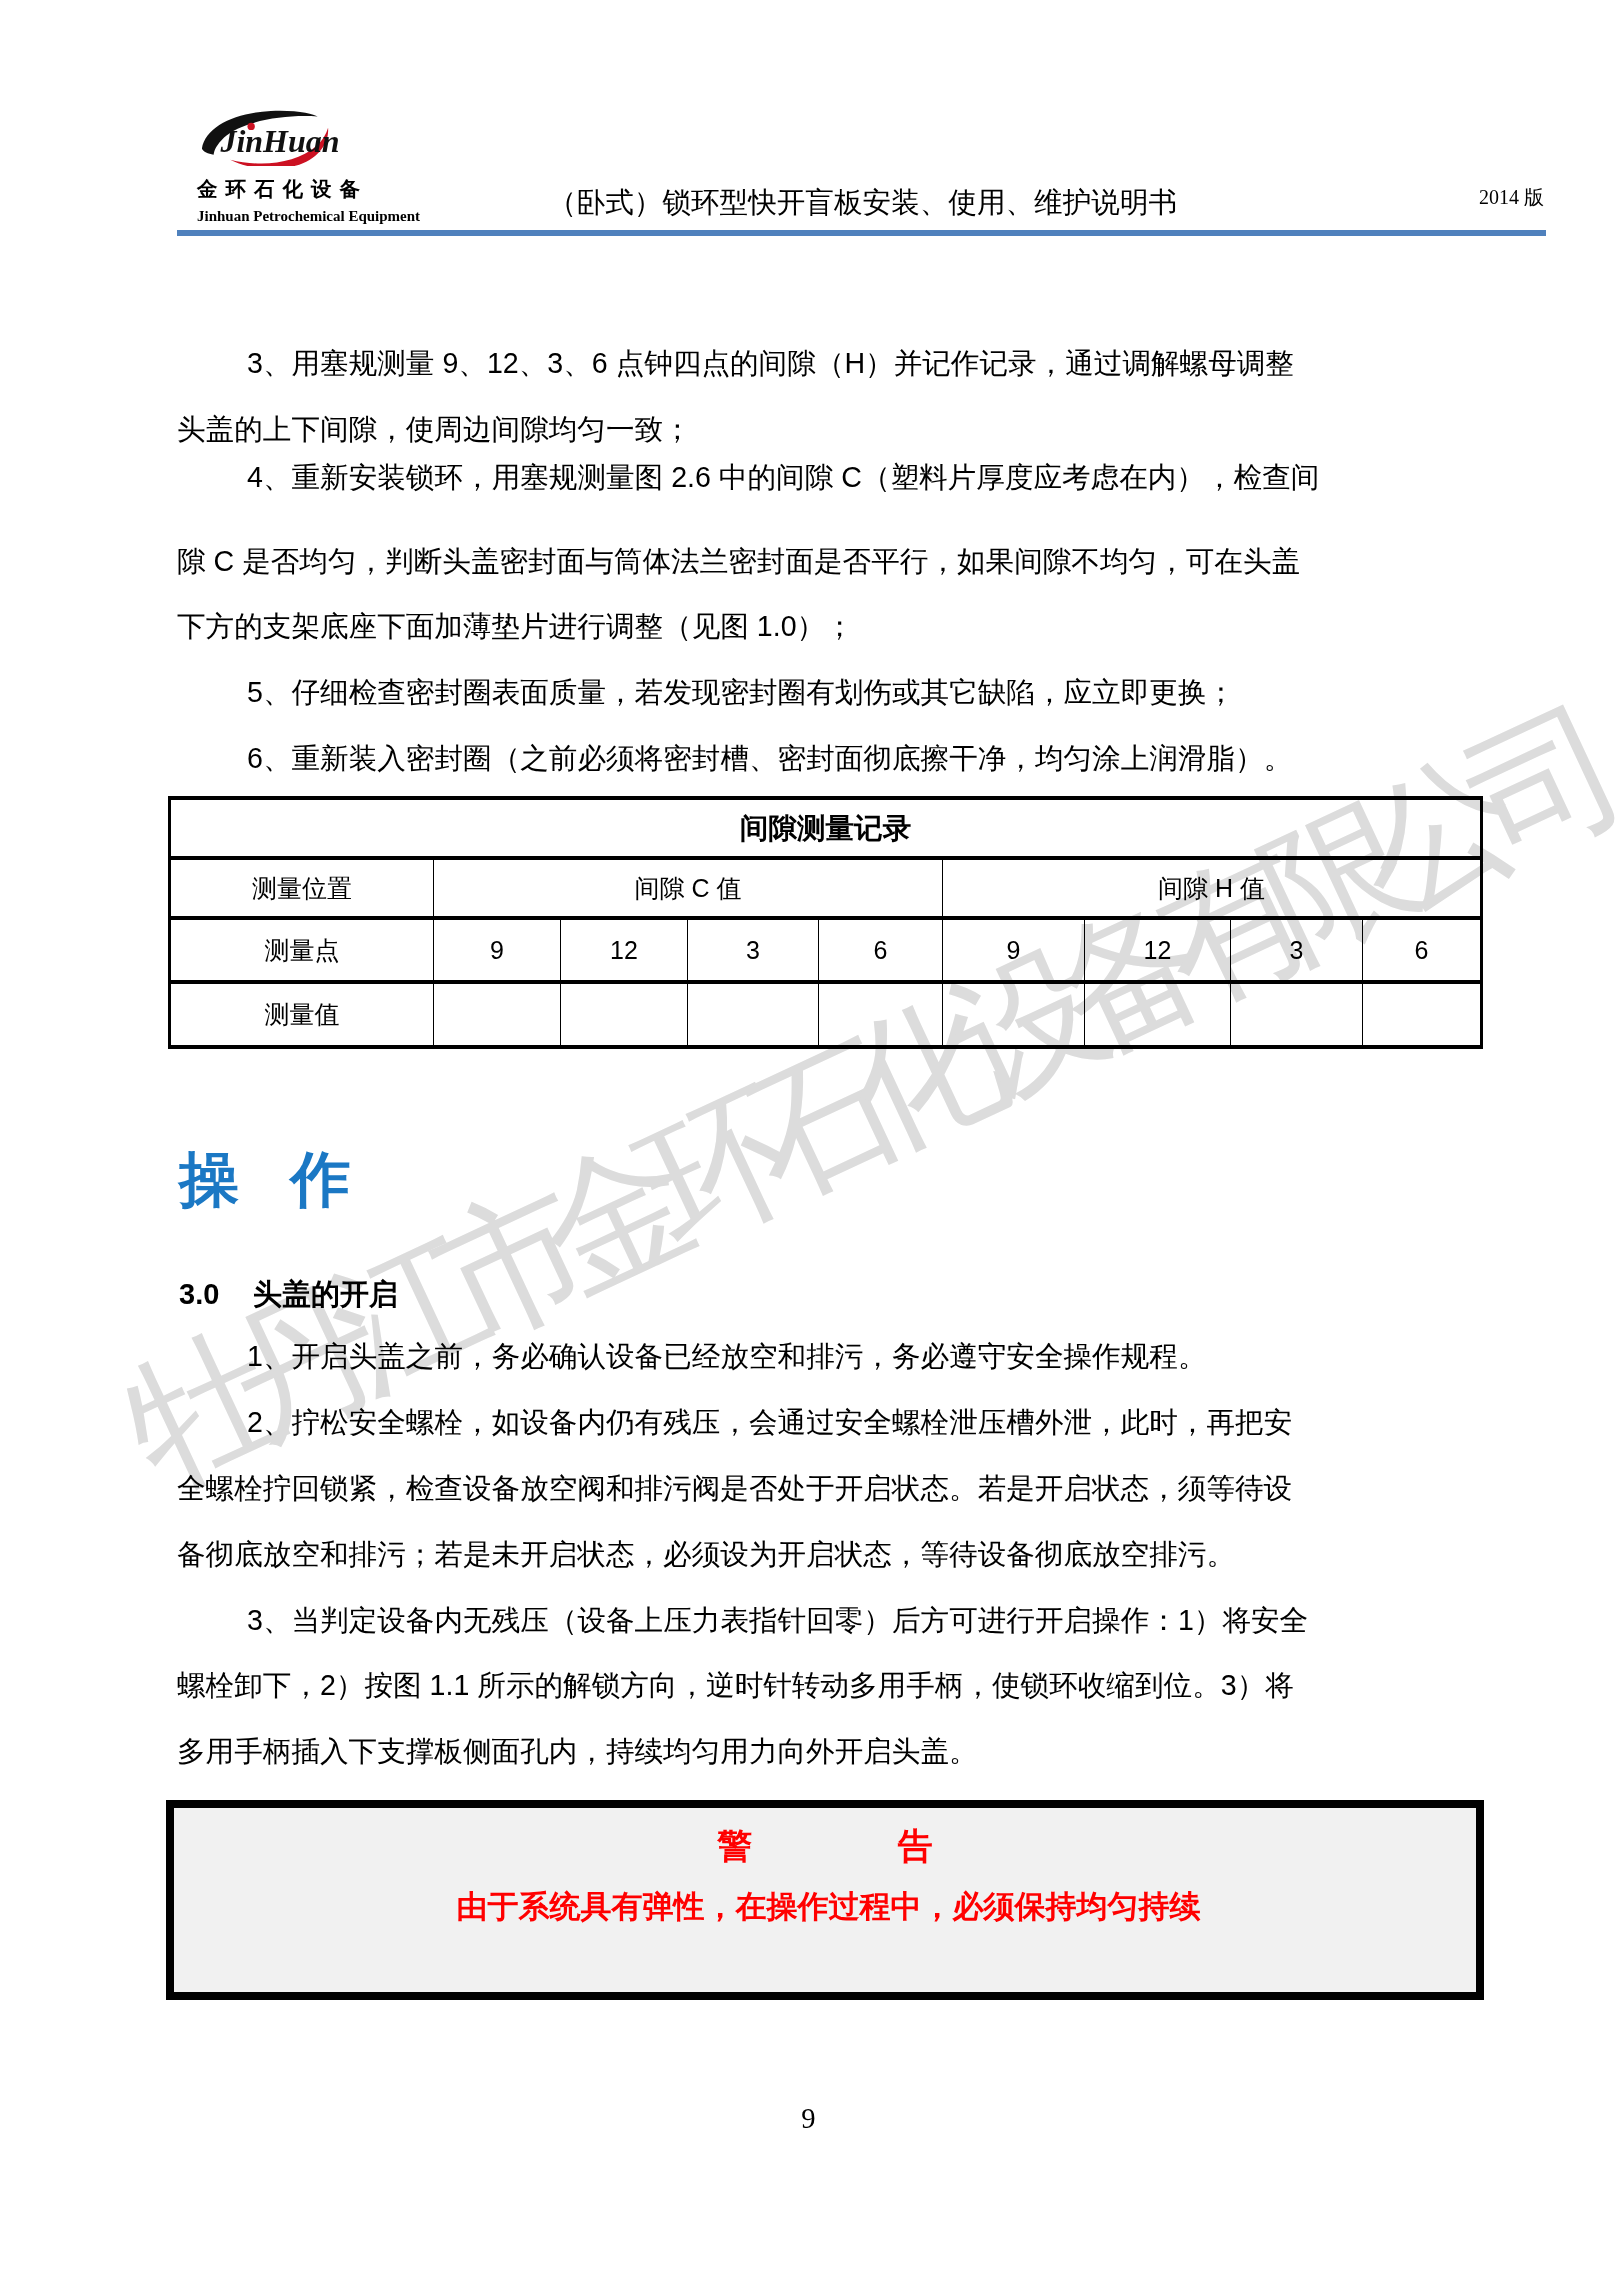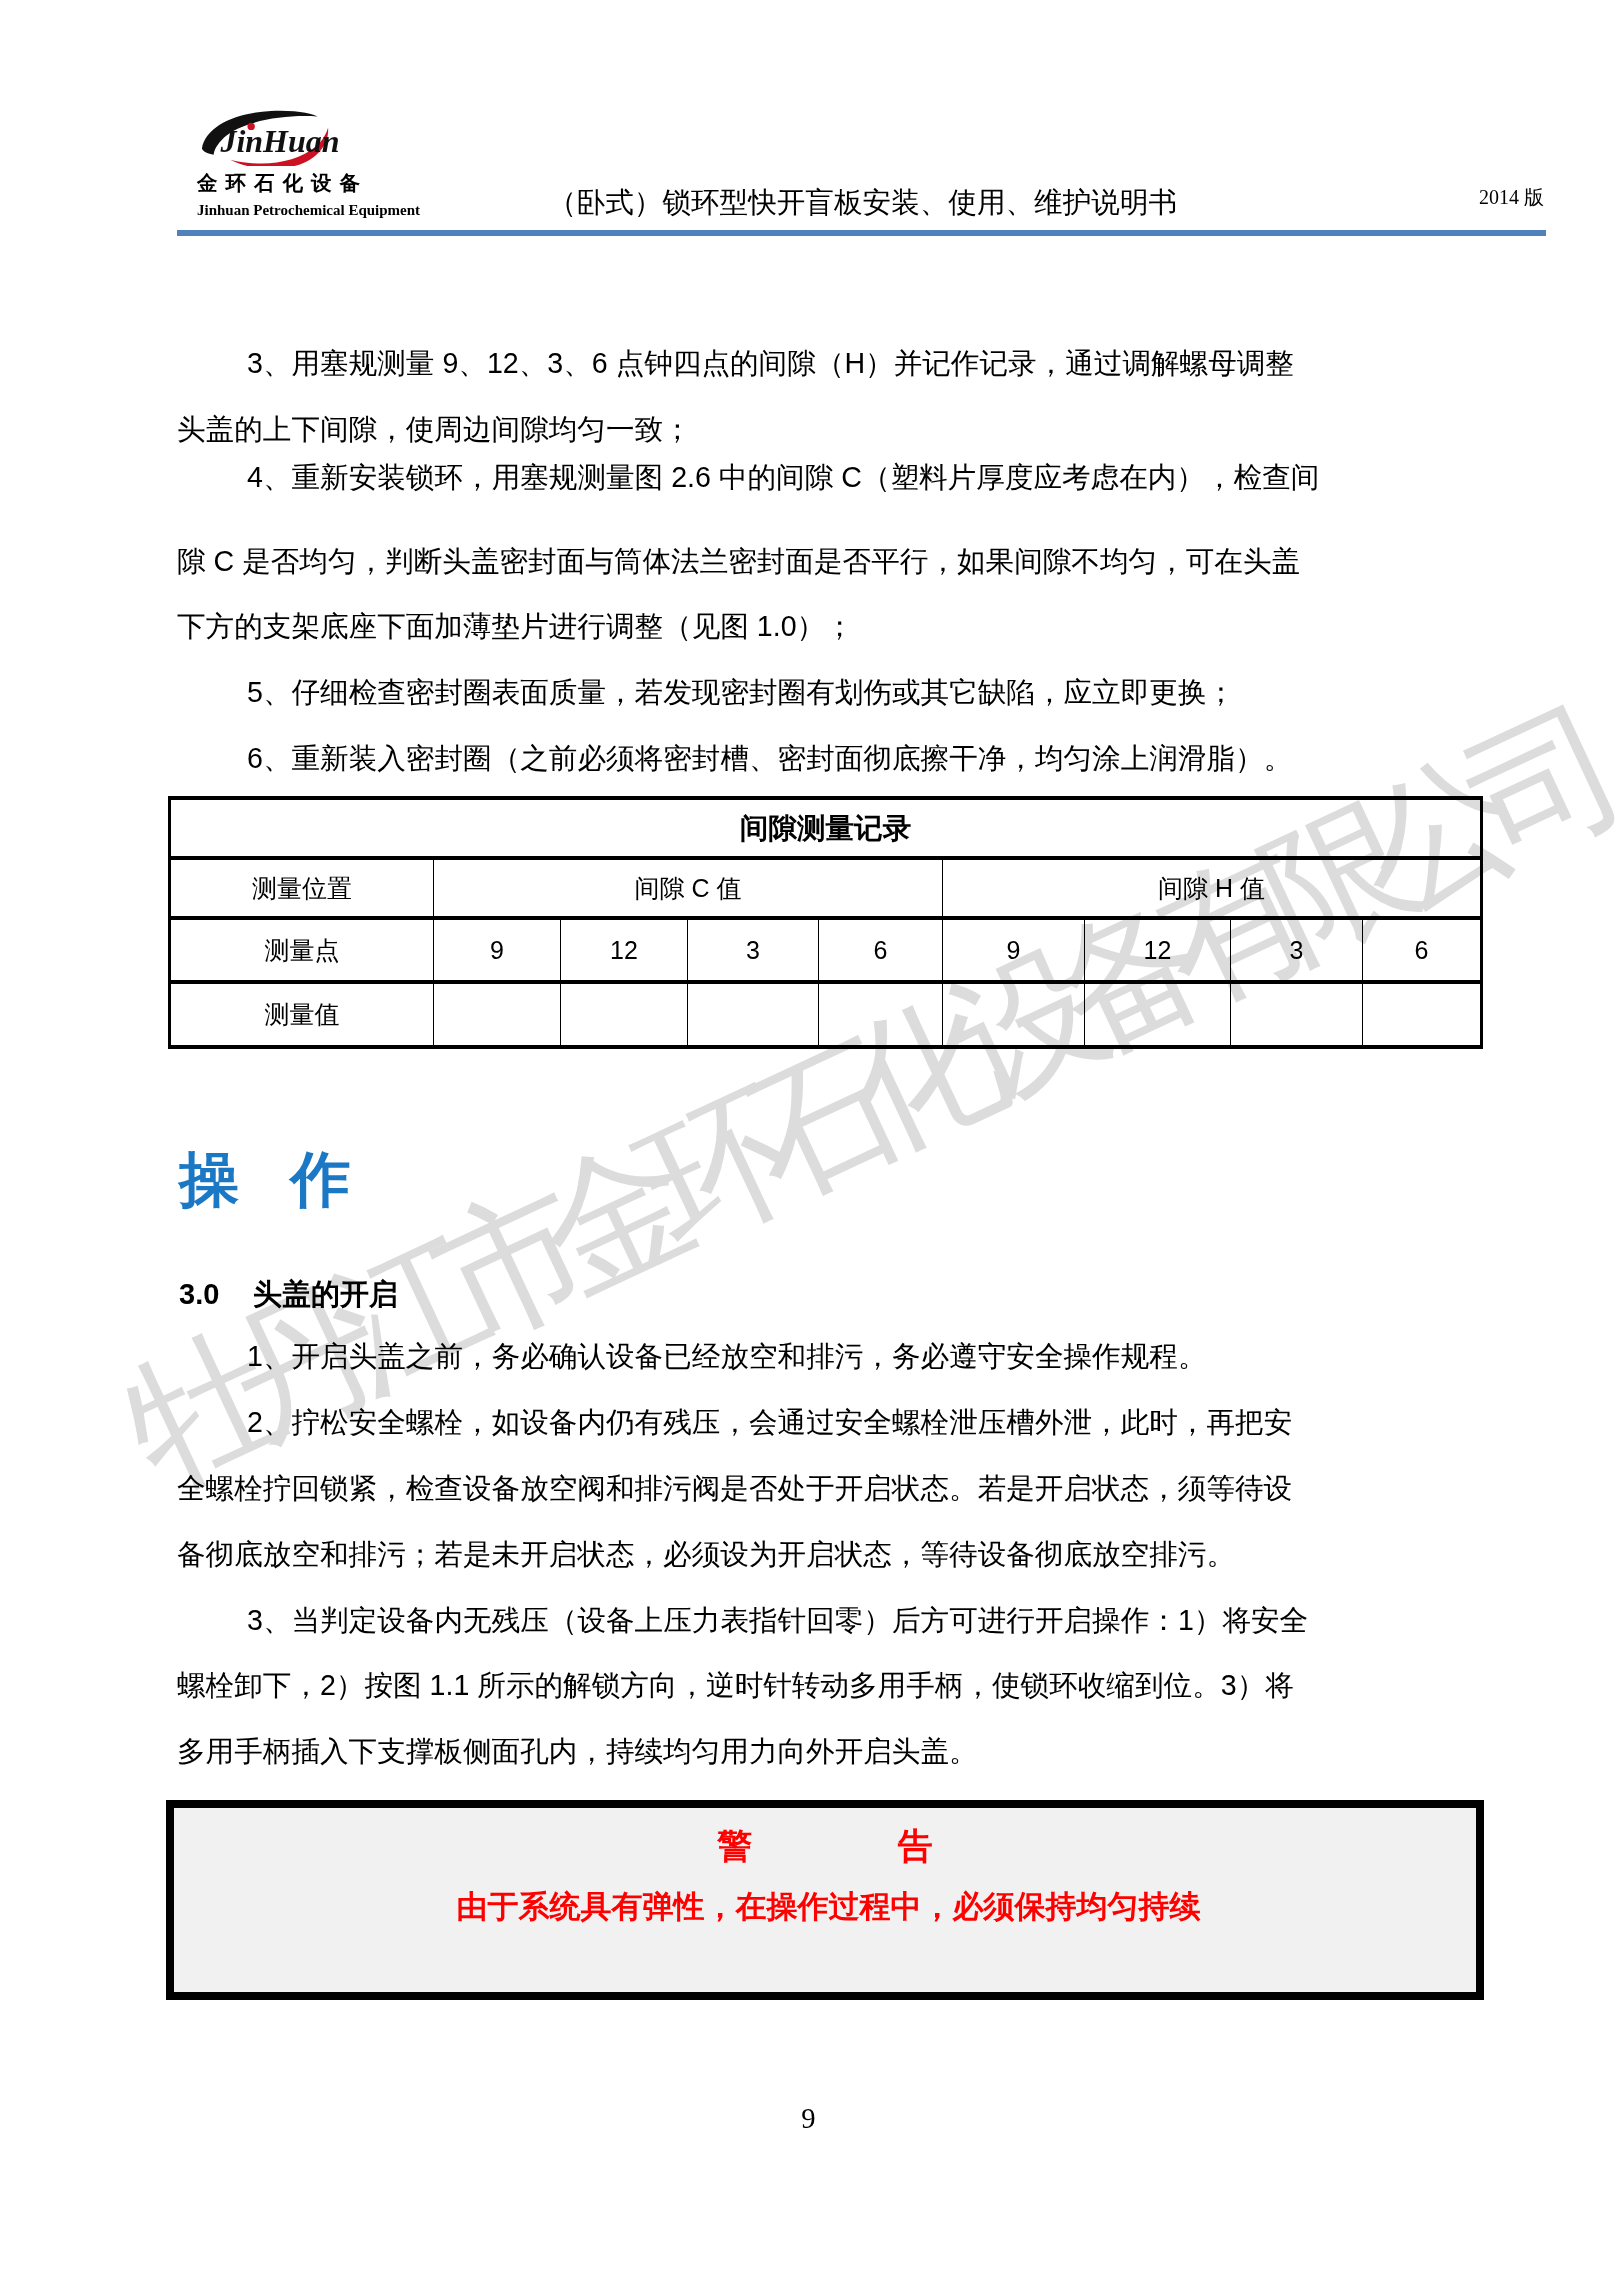--- a/index.html
+++ b/index.html
@@ -14,21 +14,21 @@
     transform:translate(-50%,-50%) rotate(-25deg);
     font-size:148px;letter-spacing:-34px;white-space:nowrap;
     color:#dcdcdc;z-index:0;font-family:"Liberation Sans",sans-serif;
   }
   .content{position:absolute;inset:0;z-index:1;}
   
   .logo{position:absolute;left:197px;top:109px;width:186px;}
   .logo svg{display:block;}
   .logo-cn{
     font-family:"Liberation Sans",sans-serif;font-weight:bold;
-    font-size:20.5px;letter-spacing:8px;white-space:nowrap;margin-top:3px;
+    font-size:20.5px;letter-spacing:8px;white-space:nowrap;margin-top:9px;
   }
   .logo-en{
     font-family:"Liberation Serif","DejaVu Serif",serif;font-weight:bold;
     font-size:15px;white-space:nowrap;margin-top:5px;text-align:center;
   }
   .header-title{
     position:absolute;left:548px;top:183px;font-size:28.6px;white-space:nowrap;
     font-family:"Liberation Serif","DejaVu Serif",serif;
   }
   .edition{

